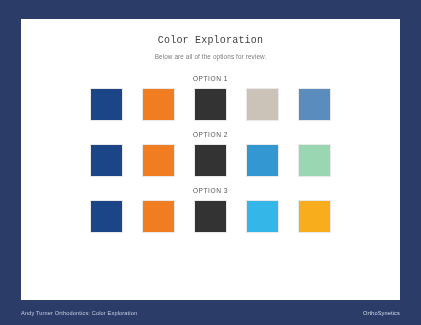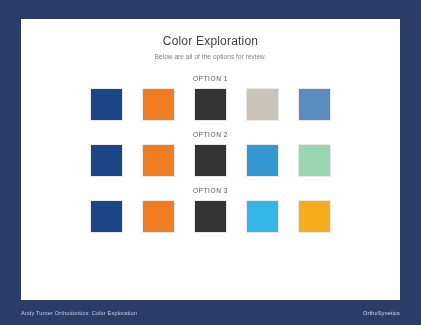--- a/index.html
+++ b/index.html
@@ -26,26 +26,27 @@
     top: 19px;
     width: 379px;
     height: 281px;
     background: #ffffff;
   }
   .header {
     text-align: center;
     padding-top: 14px;
   }
   .title {
-    font-size: 12px;
+    font-size: 10px;
     color: #3f3f41;
     letter-spacing: 0.2px;
     font-weight: normal;
     margin: 0;
     line-height: 16px;
+    font-family: Liberation Mono, monospace;
   }
   .subtitle {
     font-size: 6.4px;
     color: #7d7d82;
     margin: 3px 0 0 0;
     line-height: 9px;
     letter-spacing: 0.1px;
   }
   .options {
     margin-top: 14px;

